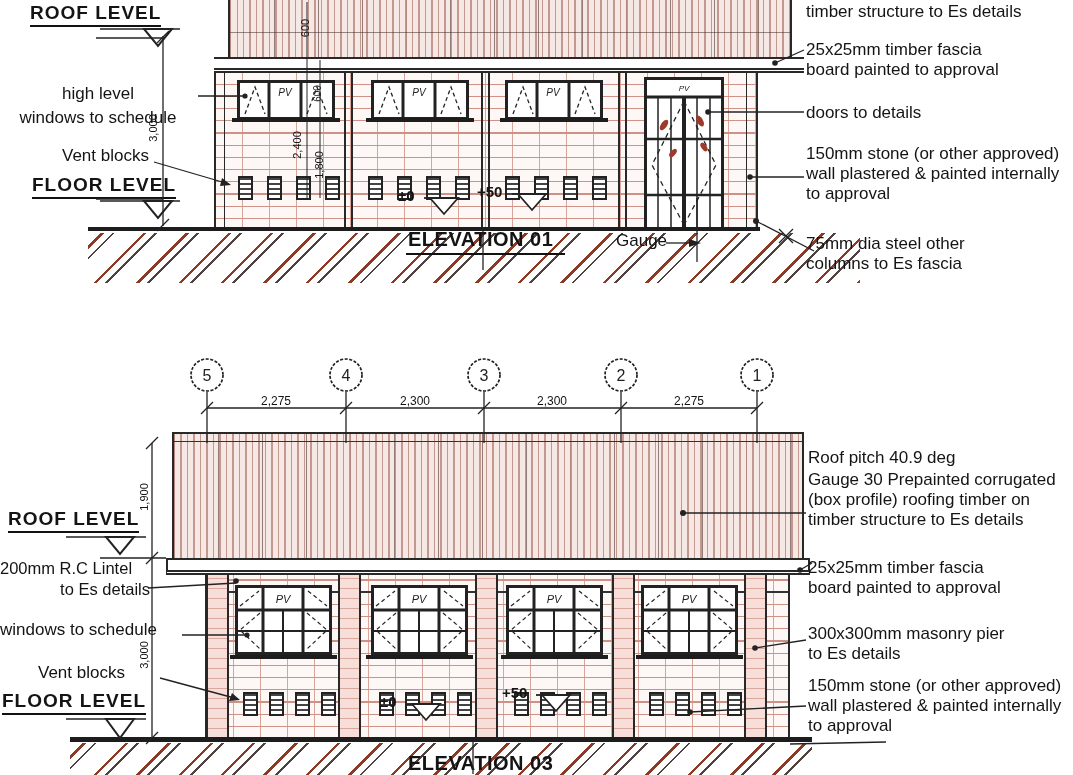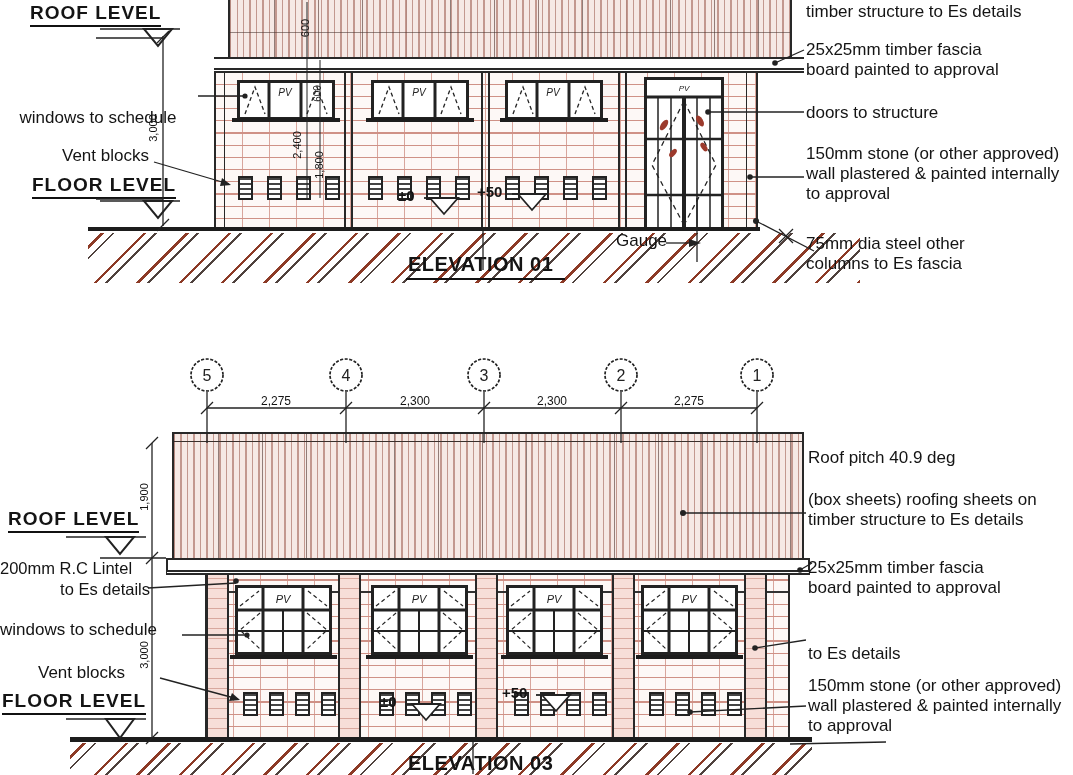--- a/index.html
+++ b/index.html
@@ -118,20 +118,21 @@
   <div class="abs vent" style="left:592px;top:176px"></div>
 
   <div class="abs gline" style="left:88px;top:227px;width:672px;height:4px"></div>
   <div class="abs hatch" style="left:88px;top:233px;width:772px;height:50px"></div>
 
   <div class="abs lvl" style="left:30px;top:2px">ROOF LEVEL</div>
   <svg class="abs" style="left:100px;top:26px" width="82" height="22" viewBox="0 0 82 22">
     <line x1="0" y1="3" x2="80" y2="3" stroke="#222" stroke-width="1.6"></line>
     <polygon points="44,3 72,3 58,20" fill="#fff" stroke="#222" stroke-width="2"></polygon>
   </svg>
+  <div class="abs note ctr" style="left:0;top:84px;width:196px">high level</div>
   <div class="abs note ctr" style="left:0;top:108px;width:196px">windows to schedule</div>
   <div class="abs note" style="left:62px;top:146px">Vent blocks</div>
   <div class="abs lvl" style="left:32px;top:174px">FLOOR LEVEL</div>
   <svg class="abs" style="left:100px;top:198px" width="82" height="22" viewBox="0 0 82 22">
     <line x1="0" y1="3" x2="80" y2="3" stroke="#222" stroke-width="1.6"></line>
     <polygon points="44,3 72,3 58,20" fill="#fff" stroke="#222" stroke-width="2"></polygon>
   </svg>
 
   <div class="abs vdim" style="left:130px;top:122px">3,000</div>
   <div class="abs vdim" style="left:282px;top:22px">600</div>
@@ -143,27 +144,27 @@
   <svg class="abs" style="left:424px;top:194px" width="46" height="22" viewBox="0 0 46 22">
     <line x1="0" y1="4" x2="28" y2="4" stroke="#222" stroke-width="1.8"></line>
     <polygon points="6,4 34,4 20,20" fill="#fff" stroke="#222" stroke-width="1.8"></polygon>
   </svg>
   <div class="abs lm" style="left:477px;top:183px">+50</div>
   <svg class="abs" style="left:512px;top:190px" width="46" height="22" viewBox="0 0 46 22">
     <line x1="0" y1="4" x2="28" y2="4" stroke="#222" stroke-width="1.8"></line>
     <polygon points="6,4 34,4 20,20" fill="#fff" stroke="#222" stroke-width="1.8"></polygon>
   </svg>
 
-  <div class="abs title" style="left:406px;top:253px">ELEVATION 01</div>
+  <div class="abs title" style="left:406px;top:228px">ELEVATION 01</div>
   <div class="abs note" style="left:616px;top:231px">Gauge</div>
 
   <div class="abs ann" style="left:806px;top:2px">timber structure to Es details</div>
   <div class="abs ann" style="left:806px;top:40px">25x25mm timber fascia</div>
   <div class="abs ann" style="left:806px;top:60px">board painted to approval</div>
-  <div class="abs ann" style="left:806px;top:103px">doors to structure</div>
+  <div class="abs ann" style="left:806px;top:103px">doors to details</div>
   <div class="abs ann" style="left:806px;top:144px">150mm stone (or other approved)</div>
   <div class="abs ann" style="left:806px;top:164px">wall plastered &amp; painted internally</div>
   <div class="abs ann" style="left:806px;top:184px">to approval</div>
   <div class="abs ann" style="left:806px;top:234px">75mm dia steel other</div>
   <div class="abs ann" style="left:806px;top:254px">columns to Es fascia</div>
 
   <svg class="abs" style="left:0;top:0" width="1073" height="300" viewBox="0 0 1073 300">
     <g stroke="#222" stroke-width="1.3" fill="none">
       <line x1="96" y1="38" x2="163" y2="38"></line>
       <line x1="163" y1="36" x2="163" y2="226"></line>
@@ -347,24 +348,26 @@
   </svg>
   <div class="abs lm" style="left:502px;top:684px">+50</div>
   <svg class="abs" style="left:536px;top:691px" width="46" height="22" viewBox="0 0 46 22">
     <line x1="0" y1="4" x2="28" y2="4" stroke="#222" stroke-width="1.8"></line>
     <polygon points="6,4 34,4 20,20" fill="#fff" stroke="#222" stroke-width="1.8"></polygon>
   </svg>
 
   <div class="abs title" style="left:406px;top:752px">ELEVATION 03</div>
 
   <div class="abs ann" style="left:808px;top:448px">Roof pitch 40.9 deg</div>
-  <div class="abs ann" style="left:808px;top:490px">(box sheets) roofing sheets on</div>
+  <div class="abs ann" style="left:808px;top:470px">Gauge 30 Prepainted corrugated</div>
+  <div class="abs ann" style="left:808px;top:490px">(box profile) roofing timber on</div>
   <div class="abs ann" style="left:808px;top:510px">timber structure to Es details</div>
   <div class="abs ann" style="left:808px;top:558px">25x25mm timber fascia</div>
   <div class="abs ann" style="left:808px;top:578px">board painted to approval</div>
+  <div class="abs ann" style="left:808px;top:624px">300x300mm masonry pier</div>
   <div class="abs ann" style="left:808px;top:644px">to Es details</div>
   <div class="abs ann" style="left:808px;top:676px">150mm stone (or other approved)</div>
   <div class="abs ann" style="left:808px;top:696px">wall plastered &amp; painted internally</div>
   <div class="abs ann" style="left:808px;top:716px">to approval</div>
 
   <svg class="abs" style="left:0;top:350px" width="1073" height="425" viewBox="0 0 1073 425">
     <g stroke="#222" stroke-width="1.3" fill="none">
       <line x1="207" y1="42" x2="207" y2="93"></line>
       <line x1="346" y1="42" x2="346" y2="93"></line>
       <line x1="484" y1="42" x2="484" y2="93"></line>

